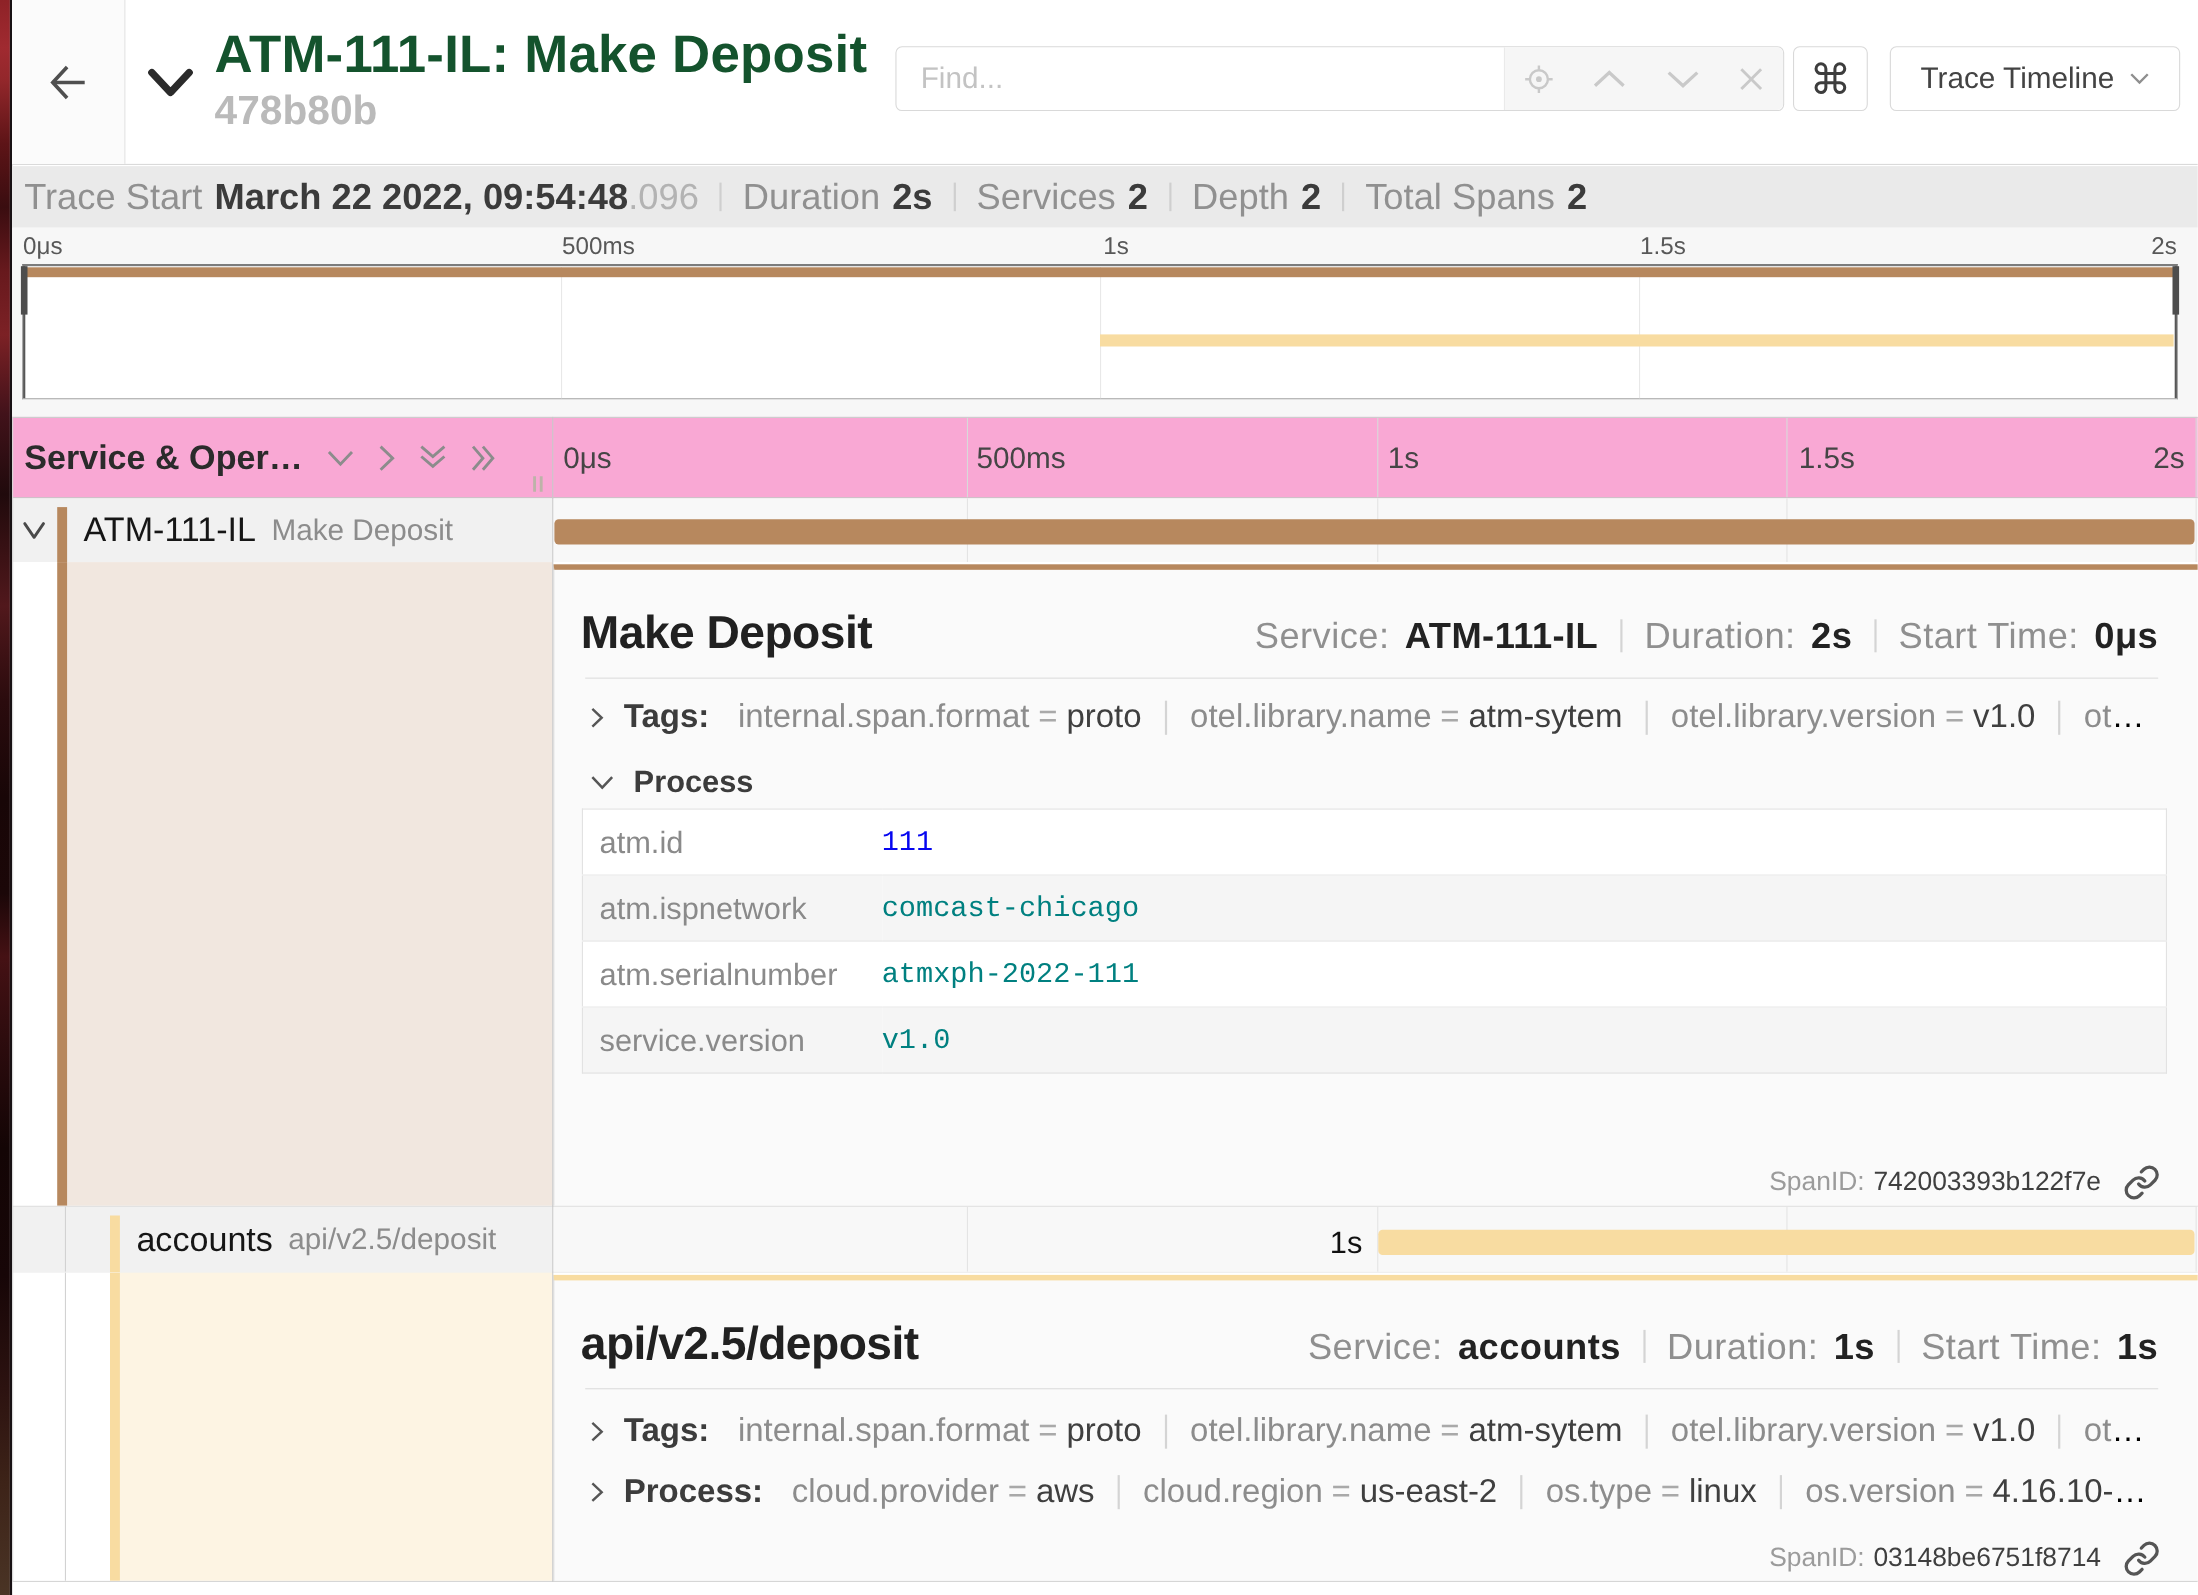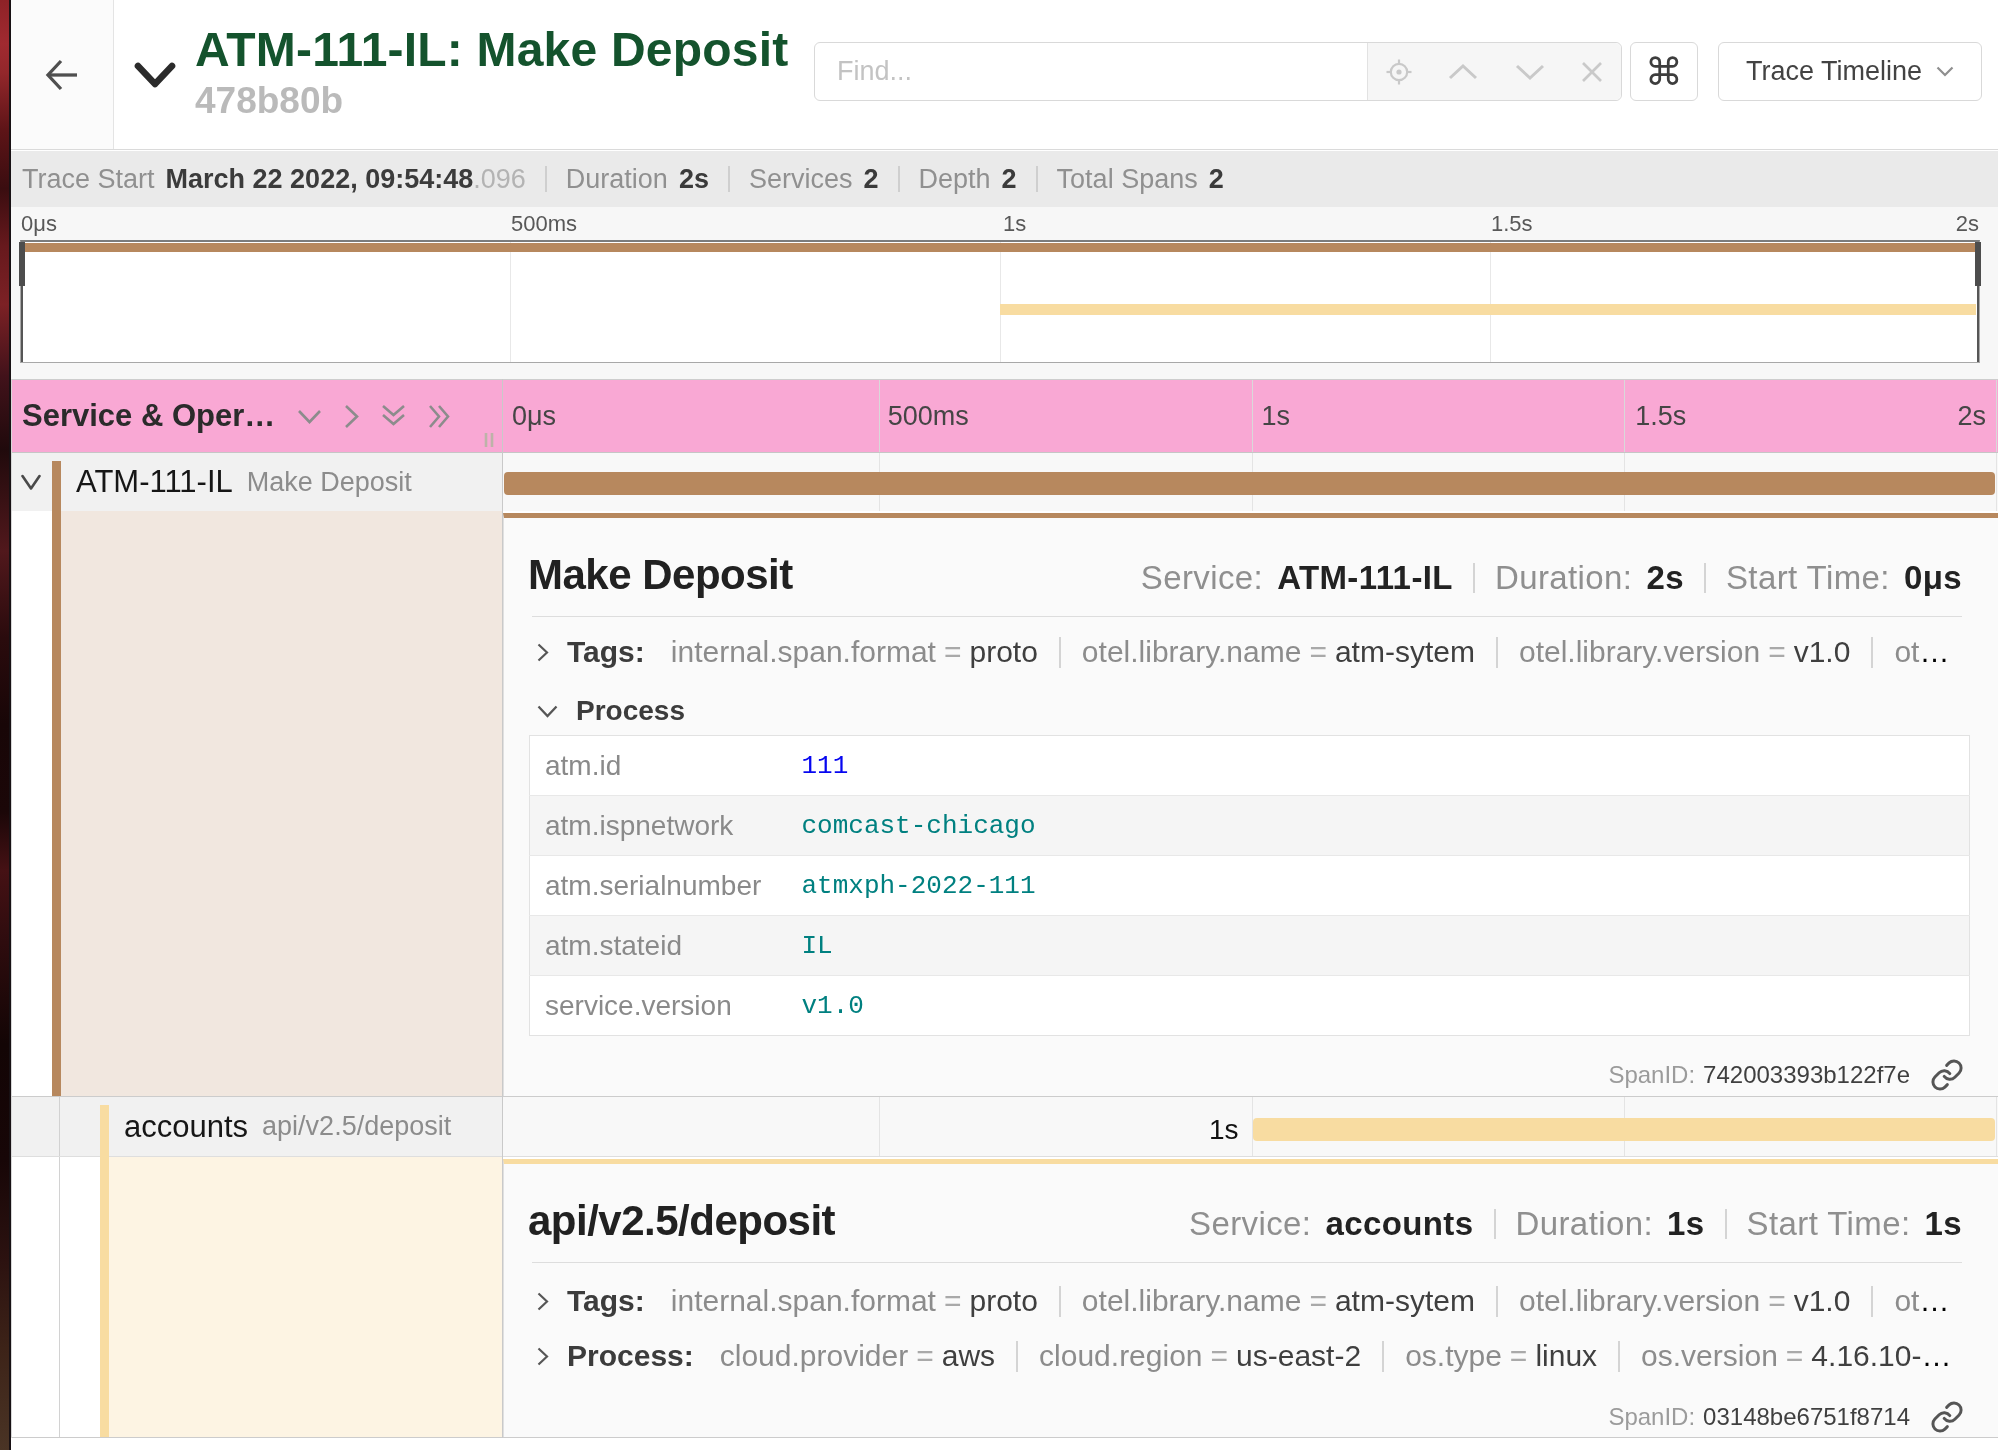--- a/index.html
+++ b/index.html
@@ -24,21 +24,21 @@
   #find-input { width:552px; height:100%; border:none; outline:none; border-radius:6px 0 0 6px; font-size:27px; color:#444; padding:0 22px; font-family:"Liberation Sans",sans-serif; background:transparent; }
   #find-input::placeholder { color:#c3c3c3; }
   #find-suffix { width:254px; height:100%; background:#f6f6f6; border-left:1px solid #e2e2e2; border-radius:0 6px 6px 0; display:flex; align-items:center; justify-content:space-around; }
   .btn { border:1px solid #d9d9d9; border-radius:6px; background:#fff; display:flex; align-items:center; justify-content:center; }
   #kbd-btn { left:1619px; top:42px; width:68px; height:59px; }
   #kbd-btn span { font-size:38px; color:#3d3d3d; font-family:"DejaVu Sans",sans-serif; line-height:1; }
   #view-btn { left:1707px; top:42px; width:264px; height:59px; gap:14px; }
   #view-btn span { font-size:27px; color:#434343; }
 
   
-  #summarybar { left:11px; top:151px; width:1987px; height:56px; background:#eaeaea; display:flex; align-items:center; padding-left:11px; font-size:27px; }
+  #summarybar { left:11px; top:151px; width:1987px; height:56px; background:#eaeaea; display:flex; align-items:center; padding-left:11px; font-size:33px; }
   .sum-label { color:#909090; }
   .sum-value { color:#3b3b3b; font-weight:700; margin-left:11px; }
   .sum-dim { color:#b3b3b3; font-weight:400; }
   .sum-sep { width:2px; height:26px; background:#cfcfcf; margin:0 19px; }
 
   
   #minimap { left:11px; top:207px; width:1987px; height:172px; background:#f7f7f7; }
   .mm-label { position:absolute; top:4px; font-size:22px; color:#585858; }
   #mm-viewport { position:absolute; left:9px; top:33px; width:1960px; height:123px; background:#fff; border:1px solid #a8a8a8; border-top:2px solid #7c7c7c; }
   .mm-grid { position:absolute; top:0; bottom:0; width:1px; background:#e8e8e8; }
@@ -358,24 +358,20 @@
             </tr>
             <tr>
               <td class="k">atm.ispnetwork</td>
               <td class="v val-string">comcast-chicago</td>
             </tr>
             <tr>
               <td class="k">atm.serialnumber</td>
               <td class="v val-string">atmxph-2022-111</td>
             </tr>
             <tr>
-              <td class="k">atm.stateid</td>
-              <td class="v val-string">IL</td>
-            </tr>
-            <tr>
               <td class="k">service.version</td>
               <td class="v val-string">v1.0</td>
             </tr>
           </tbody>
         </table>
         <div class="spanid-line">
           <span class="spanid-label">SpanID:</span>
           <span class="spanid-value">742003393b122f7e</span>
           <span class="link-icon">
             <svg width="34" height="34" viewBox="0 0 24 24" fill="none" stroke="#555555" stroke-width="2.1" stroke-linecap="round" stroke-linejoin="round">

